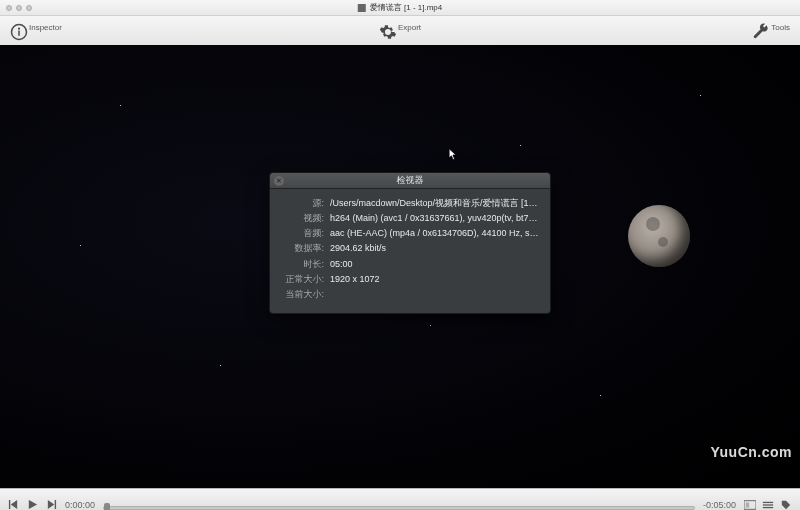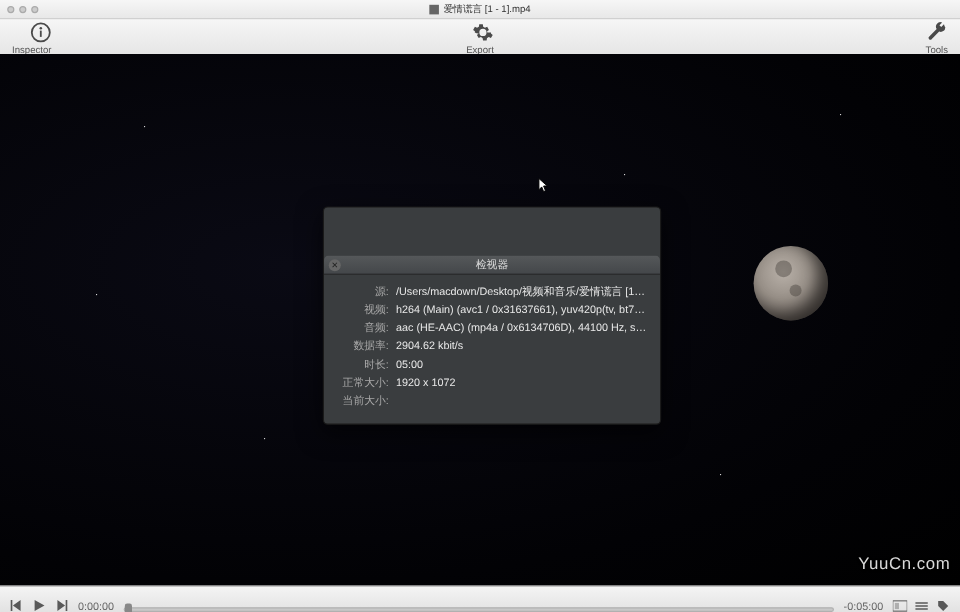--- a/index.html
+++ b/index.html
@@ -9,47 +9,47 @@
 .titlebar { height: 16px; background: linear-gradient(#f6f6f6,#e8e8e8); border-bottom: 1px solid #d0d0d0; display: flex; align-items: center; padding: 0 6px; position: relative; }
 .traffic { display: flex; gap: 4px; }
 .traffic span { width: 6px; height: 6px; border-radius: 50%; background: #ccc; border: 0.5px solid #aaa; }
 .title-center { position: absolute; left: 50%; transform: translateX(-50%); display: flex; align-items: center; gap: 4px; font-size: 8px; color: #333; }
 .title-center .doc-icon { width: 8px; height: 8px; background: #666; display: inline-block; }
 
 
 .toolbar { height: 33px; background: linear-gradient(#f6f6f6,#e4e4e4); border-bottom: 1px solid #b8b8b8; display: flex; align-items: center; justify-content: space-between; padding: 0 10px; }
 .tool-left, .tool-right { display: flex; }
 .tool-center { position: absolute; left: 50%; transform: translateX(-50%); }
-.tool-btn { display: flex; flex-direction: column; align-items: flex-end; gap: 1px; color: #4a4a4a; cursor: pointer; }
+.tool-btn { display: flex; flex-direction: row; align-items: flex-start; gap: 1px; color: #4a4a4a; cursor: pointer; }
 .tool-btn svg { width: 18px; height: 18px; }
 .tool-btn .lbl { font-size: 8px; color: #555; }
 
 
 .video-area { position: absolute; top: 45px; left: 0; right: 0; bottom: 22px; background: radial-gradient(ellipse at 30% 40%, #0a0a14 0%, #020205 70%, #000 100%); overflow: hidden; }
 .star { position: absolute; background: #fff; border-radius: 50%; }
 .moon { position: absolute; right: 110px; top: 160px; width: 62px; height: 62px; border-radius: 50%; background: radial-gradient(circle at 40% 35%, #b8b0a8 0%, #989088 40%, #706862 70%, #4a443e 100%); box-shadow: inset -8px -6px 12px rgba(0,0,0,0.5); }
 .moon::before, .moon::after { content:""; position:absolute; border-radius:50%; background: rgba(60,55,50,0.4); }
 .moon::before { width:14px; height:14px; top:12px; left:18px; }
 .moon::after { width:10px; height:10px; top:32px; left:30px; }
 
 
 .inspector { position: absolute; left: 269px; top: 127px; width: 282px; background: #3a3d3f; border: 1px solid #1a1a1a; border-radius: 4px; box-shadow: 0 6px 20px rgba(0,0,0,0.6); color: #d8d8d8; font-size: 9px; }
-.insp-header { height: 16px; background: linear-gradient(#55585a,#44474a); border-bottom: 1px solid #222; display: flex; align-items: center; position: relative; border-radius: 4px 4px 0 0; margin-top: 40px; }
+.insp-header { height: 16px; background: linear-gradient(#55585a,#44474a); border-bottom: 1px solid #222; display: flex; align-items: center; position: relative; border-radius: 4px 4px 0 0; }
 .insp-close { width: 10px; height: 10px; border-radius: 50%; background: #666; margin-left: 4px; display:flex; align-items:center; justify-content:center; color:#222; font-size:7px; cursor:pointer; }
 .insp-title { position: absolute; left: 50%; transform: translateX(-50%); font-size: 9px; color: #ddd; }
 .insp-body { padding: 8px 10px 10px 10px; }
 .insp-row { display: flex; margin-bottom: 3px; line-height: 1.35; }
 .insp-label { width: 44px; text-align: right; color: #a8a8a8; font-size: 9px; flex-shrink:0; }
 .insp-val { margin-left: 6px; color: #e8e8e8; font-size: 9px; white-space: nowrap; overflow: hidden; text-overflow: ellipsis; flex:1; }
 
 
 .cursor { position: absolute; left: 448px; top: 103px; width: 10px; height: 14px; }
 
 
-.watermark { position: absolute; right: 8px; bottom: 11px; color: rgba(255,255,255,0.85); font-size: 14px; font-weight: 400; letter-spacing: 0.5px; text-shadow: 0 1px 2px rgba(0,0,0,0.6); }
+.watermark { position: absolute; right: 8px; bottom: 28px; color: rgba(255,255,255,0.85); font-size: 14px; font-weight: 700; letter-spacing: 0.5px; text-shadow: 0 1px 2px rgba(0,0,0,0.6); }
 
 
 .playbar { position: absolute; left: 0; right: 0; bottom: 0; height: 22px; background: linear-gradient(#f4f4f4,#e2e2e2); border-top: 1px solid #b8b8b8; display: flex; align-items: flex-end; padding: 0 8px; gap: 8px; font-size: 9px; color: #555; }
 .pb-btn { cursor: pointer; color: #595959; display:flex; align-items:center; }
 .pb-btn svg { width: 11px; height: 11px; }
 .pb-time { font-size: 9px; color: #666; }
 .pb-track { flex: 1; height: 4px; background: #c8c8c8; border-radius: 2px; position: relative; border:1px solid #b0b0b0; }
 .pb-thumb { position: absolute; left: 0; top: -4px; width: 6px; height: 10px; background: #888; border-radius: 2px; }
 .pb-right { display: flex; gap: 6px; align-items: center; }
 .pb-right svg { width: 12px; height: 10px; color:#595959; }

